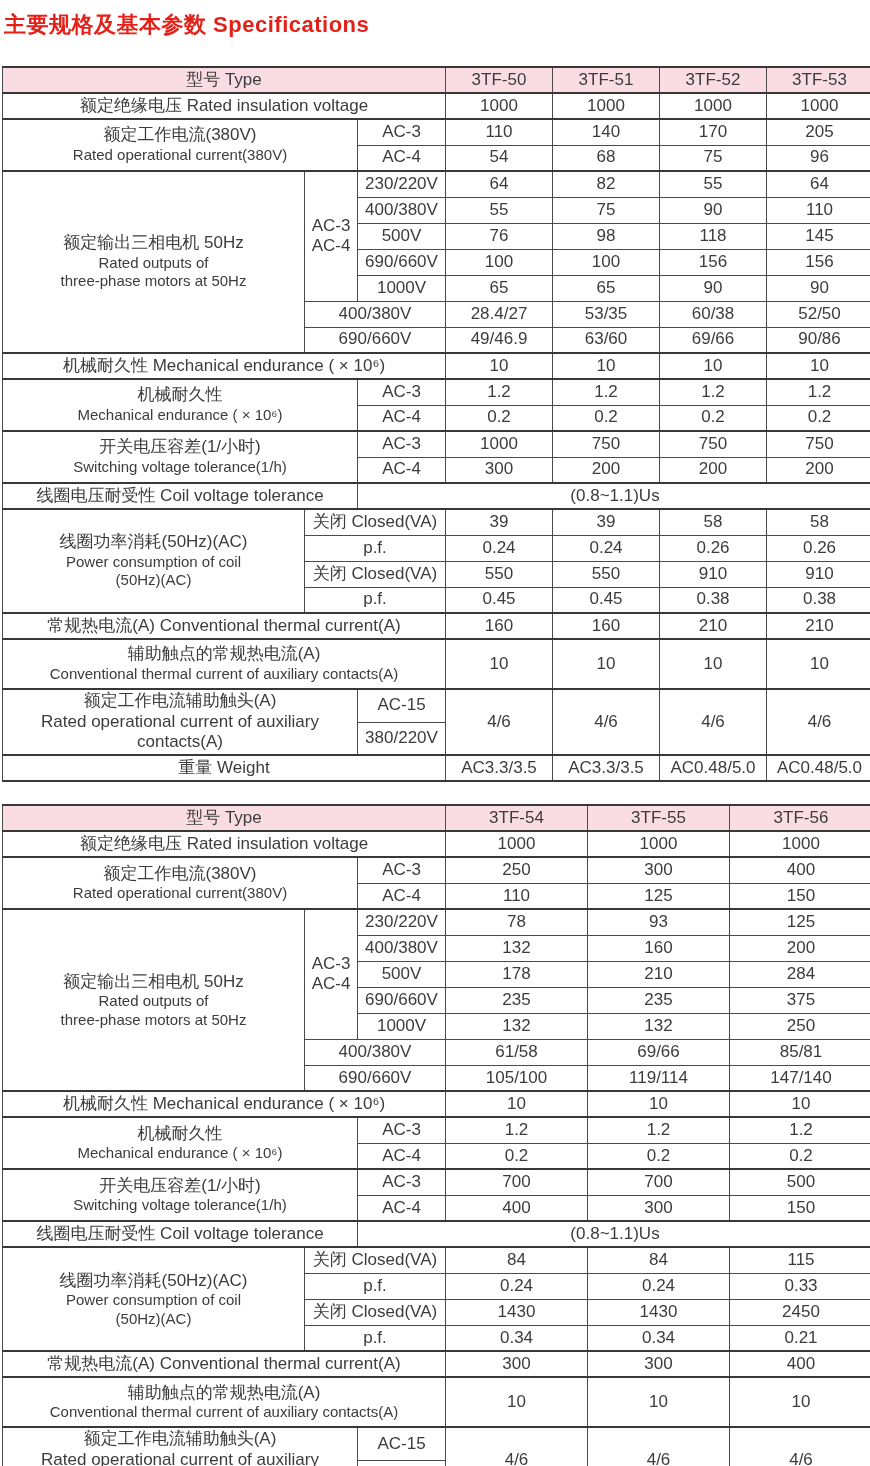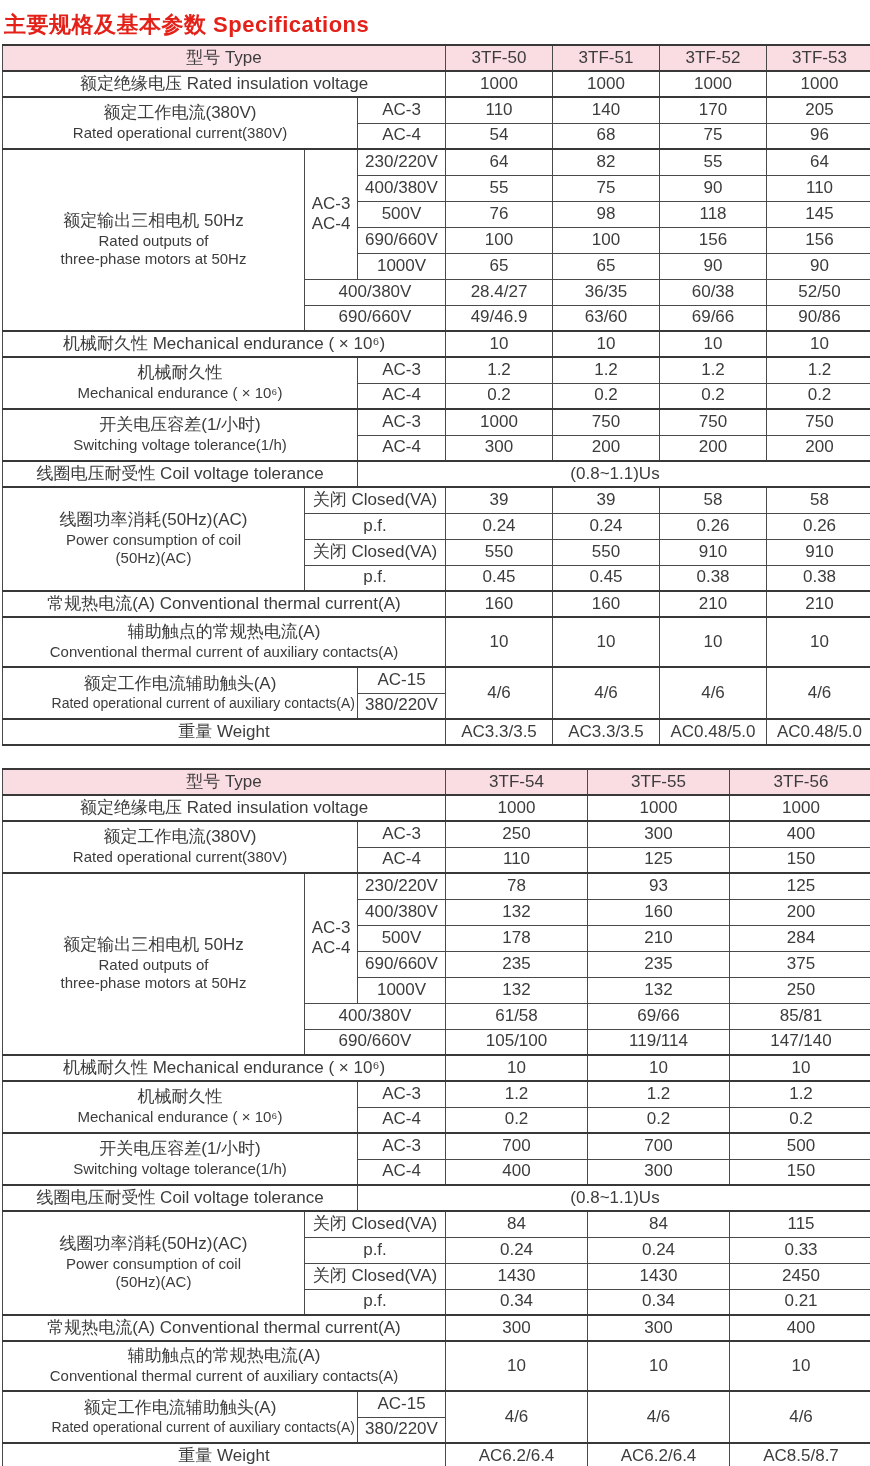--- a/index.html
+++ b/index.html
@@ -11,21 +11,21 @@
   html,body{margin:0;padding:0;background:#ffffff;}
   body{
     width:870px;
     font-family:"Liberation Sans","DejaVu Sans",sans-serif;
     color:var(--ink);
   }
   .page-title{
     color:var(--red);
     font-size:22px;
     font-weight:bold;
-    margin:10px 0 4px 4px;
+    margin:10px 0 26px 4px;
     letter-spacing:0.5px;
   }
   table.spec{
     border-collapse:collapse;
     table-layout:fixed;
     width:866px;
     margin:0 2px;
   }
   table.spec td{
     border:1px solid var(--line);
@@ -35,21 +35,21 @@
     color:var(--ink);
     padding:1px 2px;
     line-height:1.22;
     overflow:hidden;
   }
   table.spec tr{height:26px;}
   table.spec tr.sec td{border-top:2px solid #383838;}
   table.spec{border-top:2px solid #383838;border-bottom:2px solid #383838;}
   td.head{background:var(--pink);}
   .en{font-size:15px;}
-  .en-sm{font-size:14px;text-align:right;}
+  .en-sm{font-size:17px;}
   .gap{height:22px;}
 </style>
 </head>
 <body>
 
 <h1 class="page-title">主要规格及基本参数 Specifications</h1>
 
 <table class="spec">
   <colgroup>
     <col style="width:302px">
@@ -133,21 +133,21 @@
       <tr>
         <td class="sub">1000V</td>
         <td>65</td>
         <td>65</td>
         <td>90</td>
         <td>90</td>
       </tr>
       <tr>
         <td colspan="2" class="sub">400/380V</td>
         <td>28.4/27</td>
-        <td>36/35</td>
+        <td>53/35</td>
         <td>60/38</td>
         <td>52/50</td>
       </tr>
       <tr>
         <td colspan="2" class="sub">690/660V</td>
         <td>49/46.9</td>
         <td>63/60</td>
         <td>69/66</td>
         <td>90/86</td>
       </tr>

